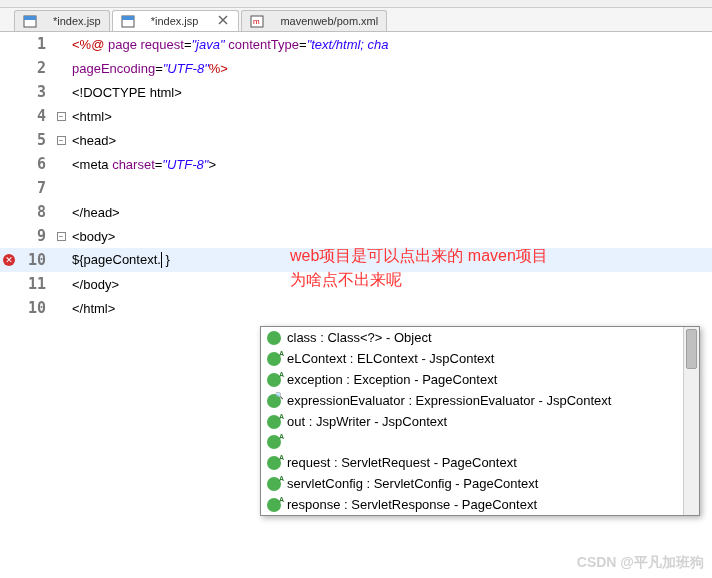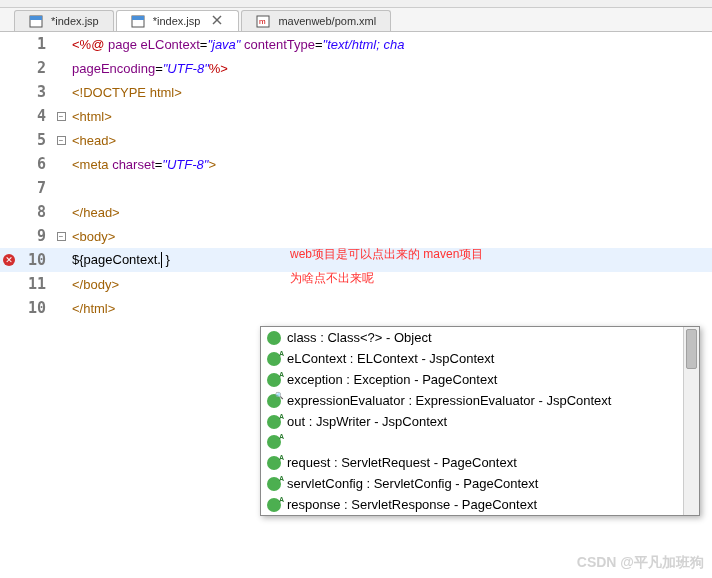--- a/index.html
+++ b/index.html
@@ -1,36 +1,36 @@
 <!DOCTYPE html>
 <html><head>
 <meta charset="utf-8">
 <style>
 * { margin: 0; padding: 0; box-sizing: border-box; }
 body { font-family: "Microsoft YaHei", Arial, sans-serif; font-size: 13px; background: #fff; width: 712px; height: 578px; overflow: hidden; position: relative; }
 .toolbar-top { height: 8px; background: #f0f0f0; border-bottom: 1px solid #ccc; }
 .tabs { display: flex; background: #f5f5f5; border-bottom: 1px solid #c0c0c0; padding: 2px 0 0 14px; height: 24px; }
-.tab { display: flex; align-items: center; padding: 2px 14px; margin-right: 2px; background: #ececec; border: 1px solid #c0c0c0; border-bottom: none; border-radius: 3px 3px 0 0; font-size: 11px; color: #333; cursor: pointer; gap: 8px; }
+.tab { display: flex; align-items: center; padding: 2px 8px; margin-right: 2px; background: #ececec; border: 1px solid #c0c0c0; border-bottom: none; border-radius: 3px 3px 0 0; font-size: 11px; color: #333; cursor: pointer; gap: 16px; }
 .tab.active { background: #fff; }
 .tab .file-icon { width: 14px; height: 14px; display: inline-flex; align-items: center; justify-content: center; }
 .tab .close-x { width: 12px; height: 12px; margin-left: 4px; color: #666; }
 .editor { display: flex; height: calc(100% - 32px); position: relative; }
 .line { display: flex; height: 24px; align-items: center; }
 .line.highlight { background: #e8f2fe; }
 .marker { width: 18px; height: 24px; display: flex; align-items: center; justify-content: center; }
 .fold { width: 14px; height: 24px; display: flex; align-items: center; justify-content: center; color: #666; font-size: 10px; }
 .ln { width: 36px; text-align: right; padding-right: 8px; color: #787878; font-family: Consolas, monospace; font-size: 15px; font-weight: bold; }
 .code-text { padding-left: 4px; } 
-.tag { color: #a16207; }
+.tag { color: #000000; }
 .attr { color: #7f007f; }
 .str { color: #2a00ff; font-style: italic; }
 .txt { color: #000; }
 .dir { color: #bf0000; }
 .black { color: #000; }
-.annotation { position: absolute; color: #ff3333; font-family: "Microsoft YaHei", sans-serif; font-size: 12px; font-weight: normal; }
+.annotation { position: absolute; color: #ff3333; font-family: "Microsoft YaHei", sans-serif; font-size: 16px; font-weight: normal; }
 .ann1 { left: 290px; top: 214px; }
 .ann2 { left: 290px; top: 238px; }
 .popup { position: absolute; left: 260px; top: 294px; width: 440px; background: #fff; border: 1px solid #8a8a8a; box-shadow: 2px 2px 6px rgba(0,0,0,0.3); font-family: Arial, sans-serif; font-size: 13px; font-weight: normal; }
 .popup-item { display: flex; align-items: center; padding: 3px 6px; gap: 6px; cursor: pointer; }
 .popup-icon { width: 14px; height: 14px; border-radius: 50%; display: inline-flex; align-items: center; justify-content: center; font-size: 8px; color: #fff; position: relative; }
 .popup-icon.green { background: #4caf50; }
 .pi-super { position: absolute; top: -2px; right: -3px; font-size: 7px; color: #2e7d32; font-weight: bold; }
 .popup-scroll { position: absolute; right: 0; top: 0; bottom: 0; width: 16px; background: #f0f0f0; border-left: 1px solid #ccc; }
 .popup-thumb { position: absolute; top: 2px; left: 2px; right: 2px; height: 40px; background: #c0c0c0; border: 1px solid #a0a0a0; border-radius: 2px; }
 .watermark { position: absolute; right: 8px; bottom: 6px; color: #c0c0c0; font-size: 14px; font-family: Arial; font-weight: bold; opacity: 0.7; }
@@ -76,21 +76,21 @@
       <span>mavenweb/pom.xml</span>
     </div>
   </div>
 
 <div class="editor">
   <div id="lines-container" style="flex:1; position:relative;">
       <div class="line">
         <div class="marker"></div>
         <div class="ln">1</div>
         <div class="fold"></div>
-        <div class="code-text"><span class="dir">&lt;%@</span> <span class="attr">page</span> <span class="attr">eLContext</span><span class="txt">=</span><span class="str">"java"</span> <span class="attr">contentType</span><span class="txt">=</span><span class="str">"text/html; cha</span></div>
+        <div class="code-text"><span class="dir">&lt;%@</span> <span class="attr">page</span> <span class="attr">request</span><span class="txt">=</span><span class="str">"java"</span> <span class="attr">contentType</span><span class="txt">=</span><span class="str">"text/html; cha</span></div>
       </div>
       <div class="line">
         <div class="marker"></div>
         <div class="ln">2</div>
         <div class="fold"></div>
         <div class="code-text">    <span class="attr">pageEncoding</span><span class="txt">=</span><span class="str">"UTF-8"</span><span class="dir">%&gt;</span></div>
       </div>
       <div class="line">
         <div class="marker"></div>
         <div class="ln">3</div>

